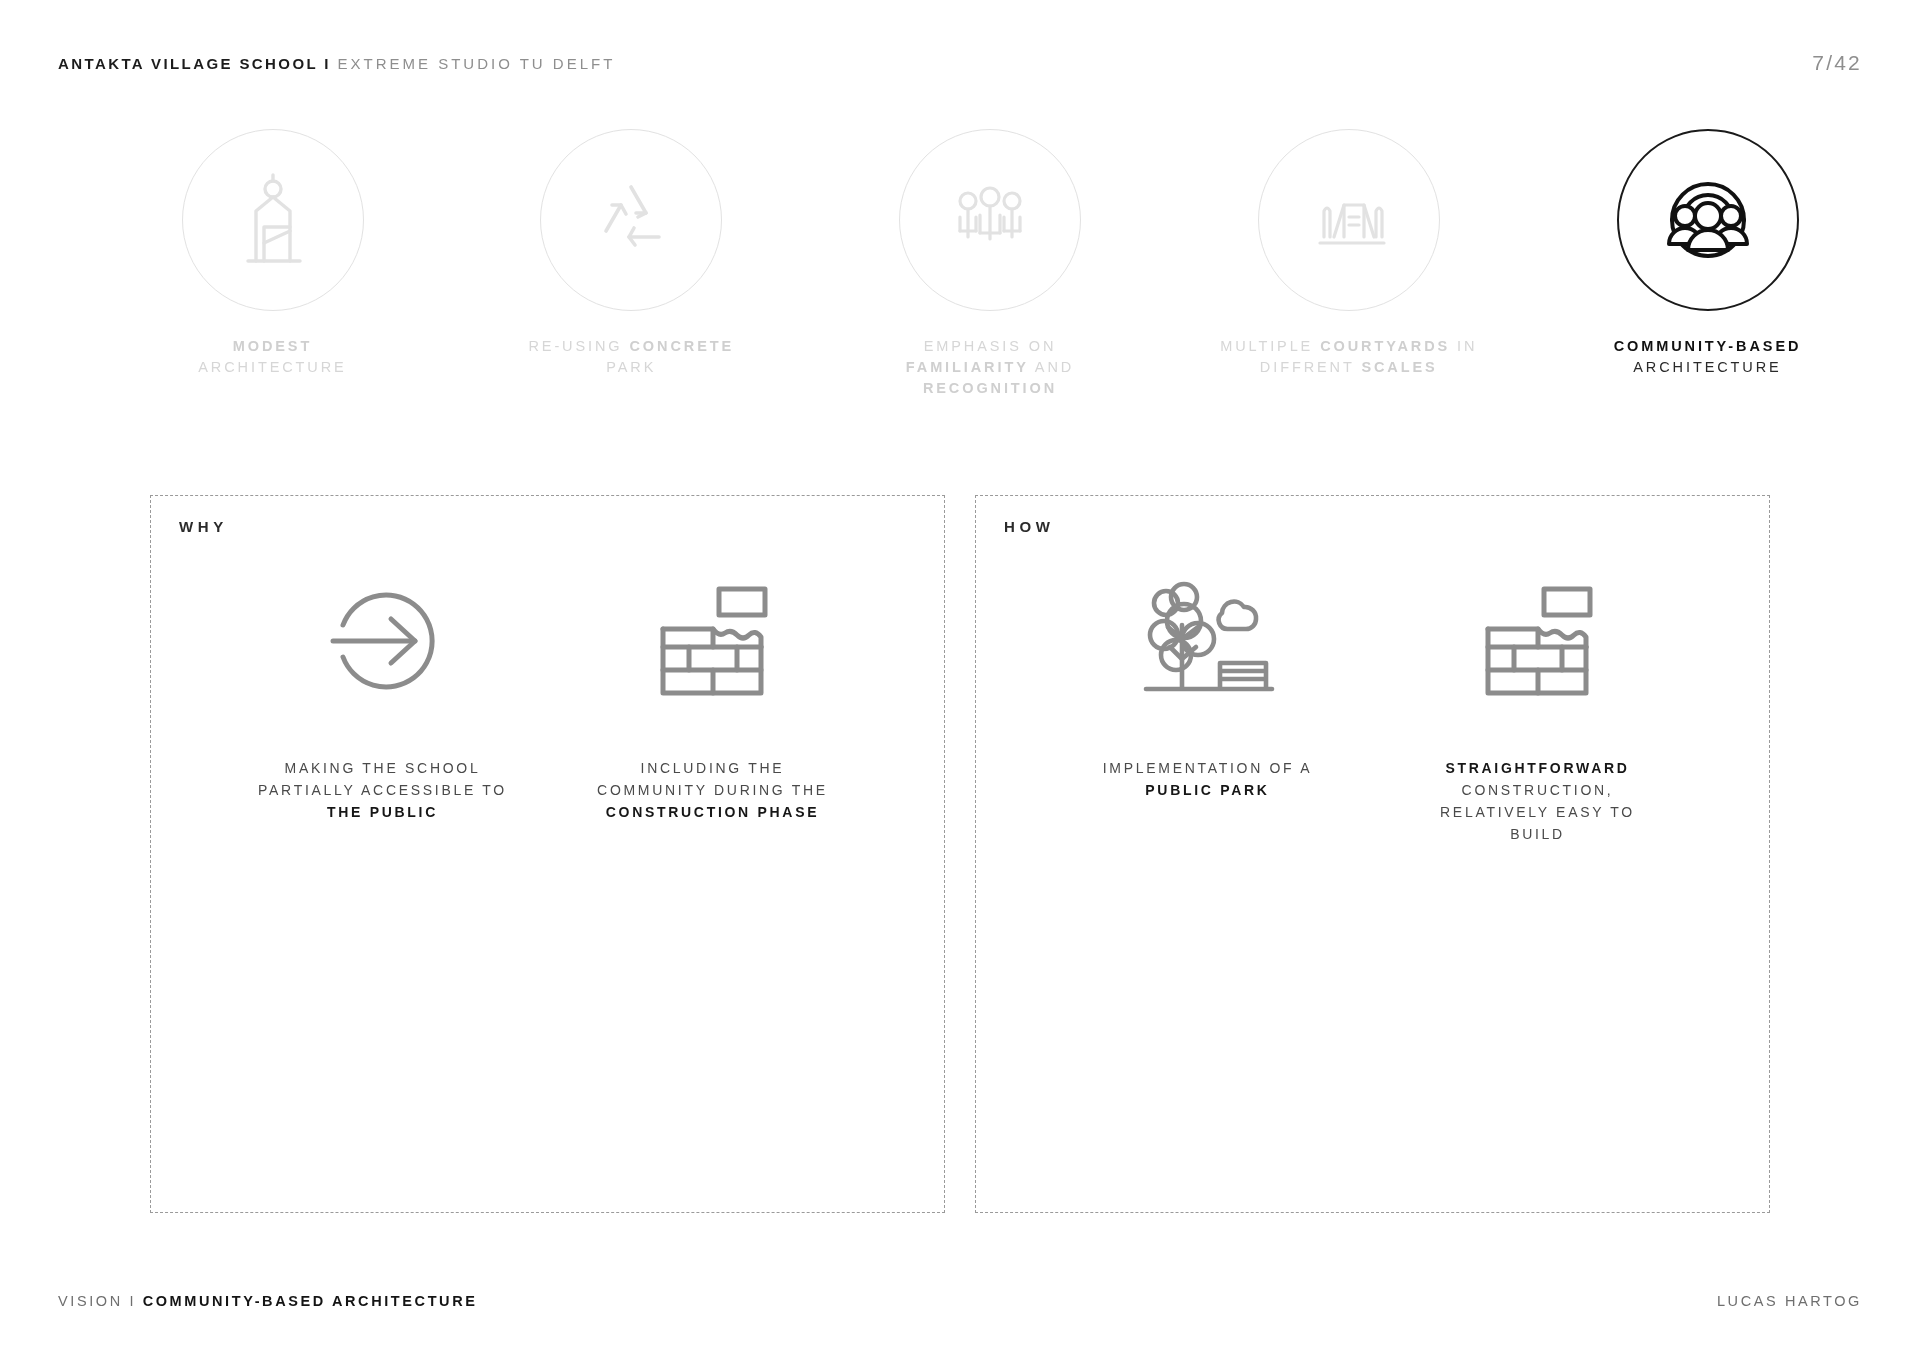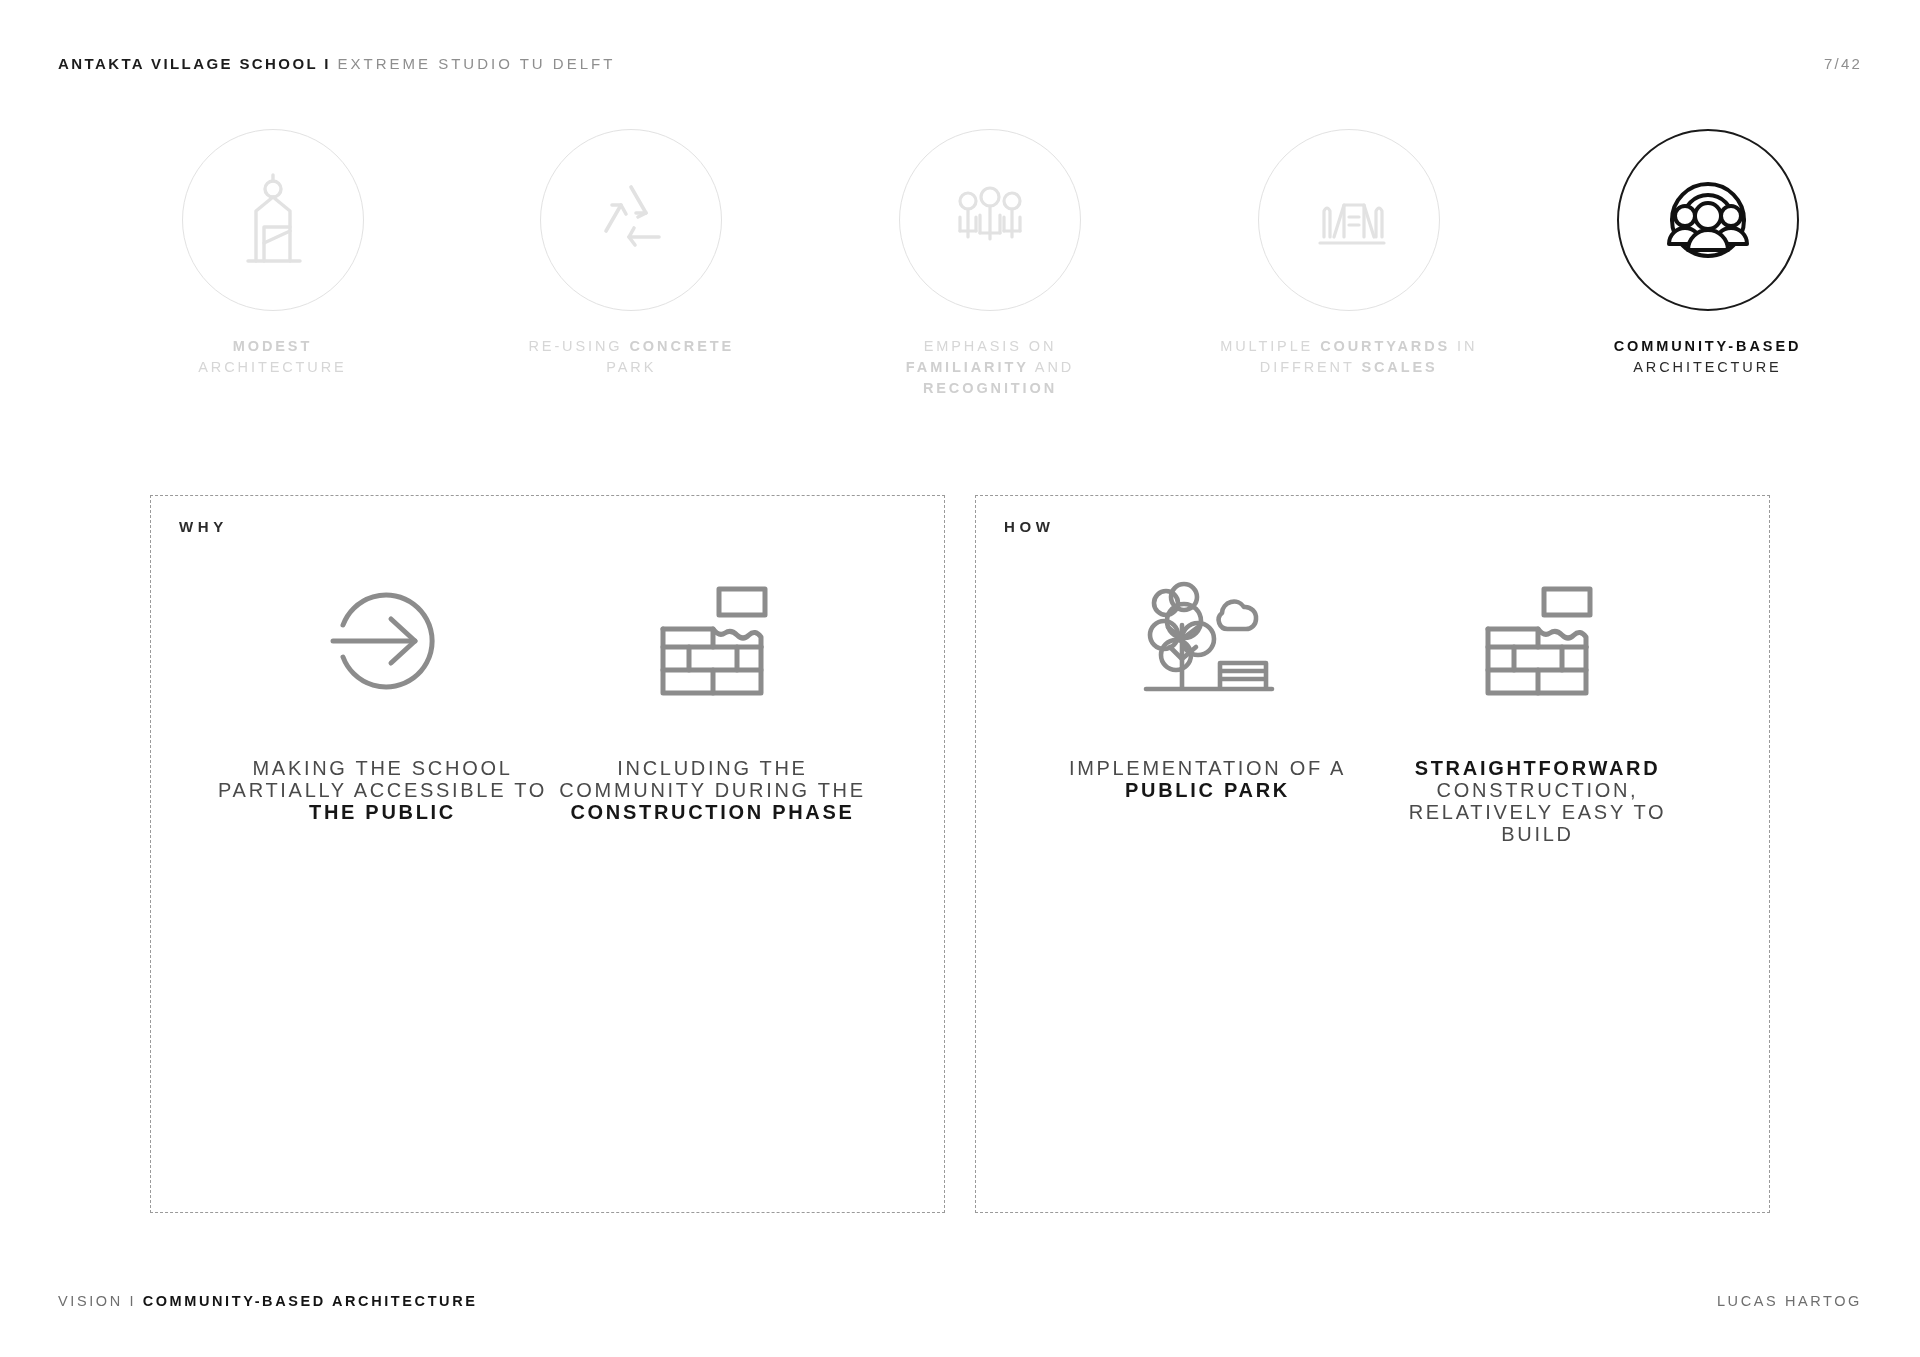--- a/index.html
+++ b/index.html
@@ -38,21 +38,21 @@
   .header-title .strong {
     font-weight: 700;
     color: #1c1c1c;
   }
   .header-title .light {
     font-weight: 400;
     color: #8e8e8e;
     letter-spacing: 3.0px;
   }
   .header-page {
-    font-size: 15px;
+    font-size: 21px;
     letter-spacing: 2.2px;
     color: #8e8e8e;
     font-weight: 400;
   }
 
   
   .icon-strip {
     position: absolute;
     top: 129px;
     left: 100px;
@@ -137,21 +137,21 @@
   }
   .cell-icon {
     height: 160px;
     display: flex;
     align-items: center;
     justify-content: center;
   }
   .cell-caption {
     margin-top: 36px;
     text-align: center;
-    font-size: 20px;
+    font-size: 14px;
     line-height: 22px;
     letter-spacing: 2.7px;
     color: #4a4a4a;
     font-weight: 400;
   }
   .cell-caption b { font-weight: 700; color: #161616; }
 
   
   .footer {
     position: absolute;

